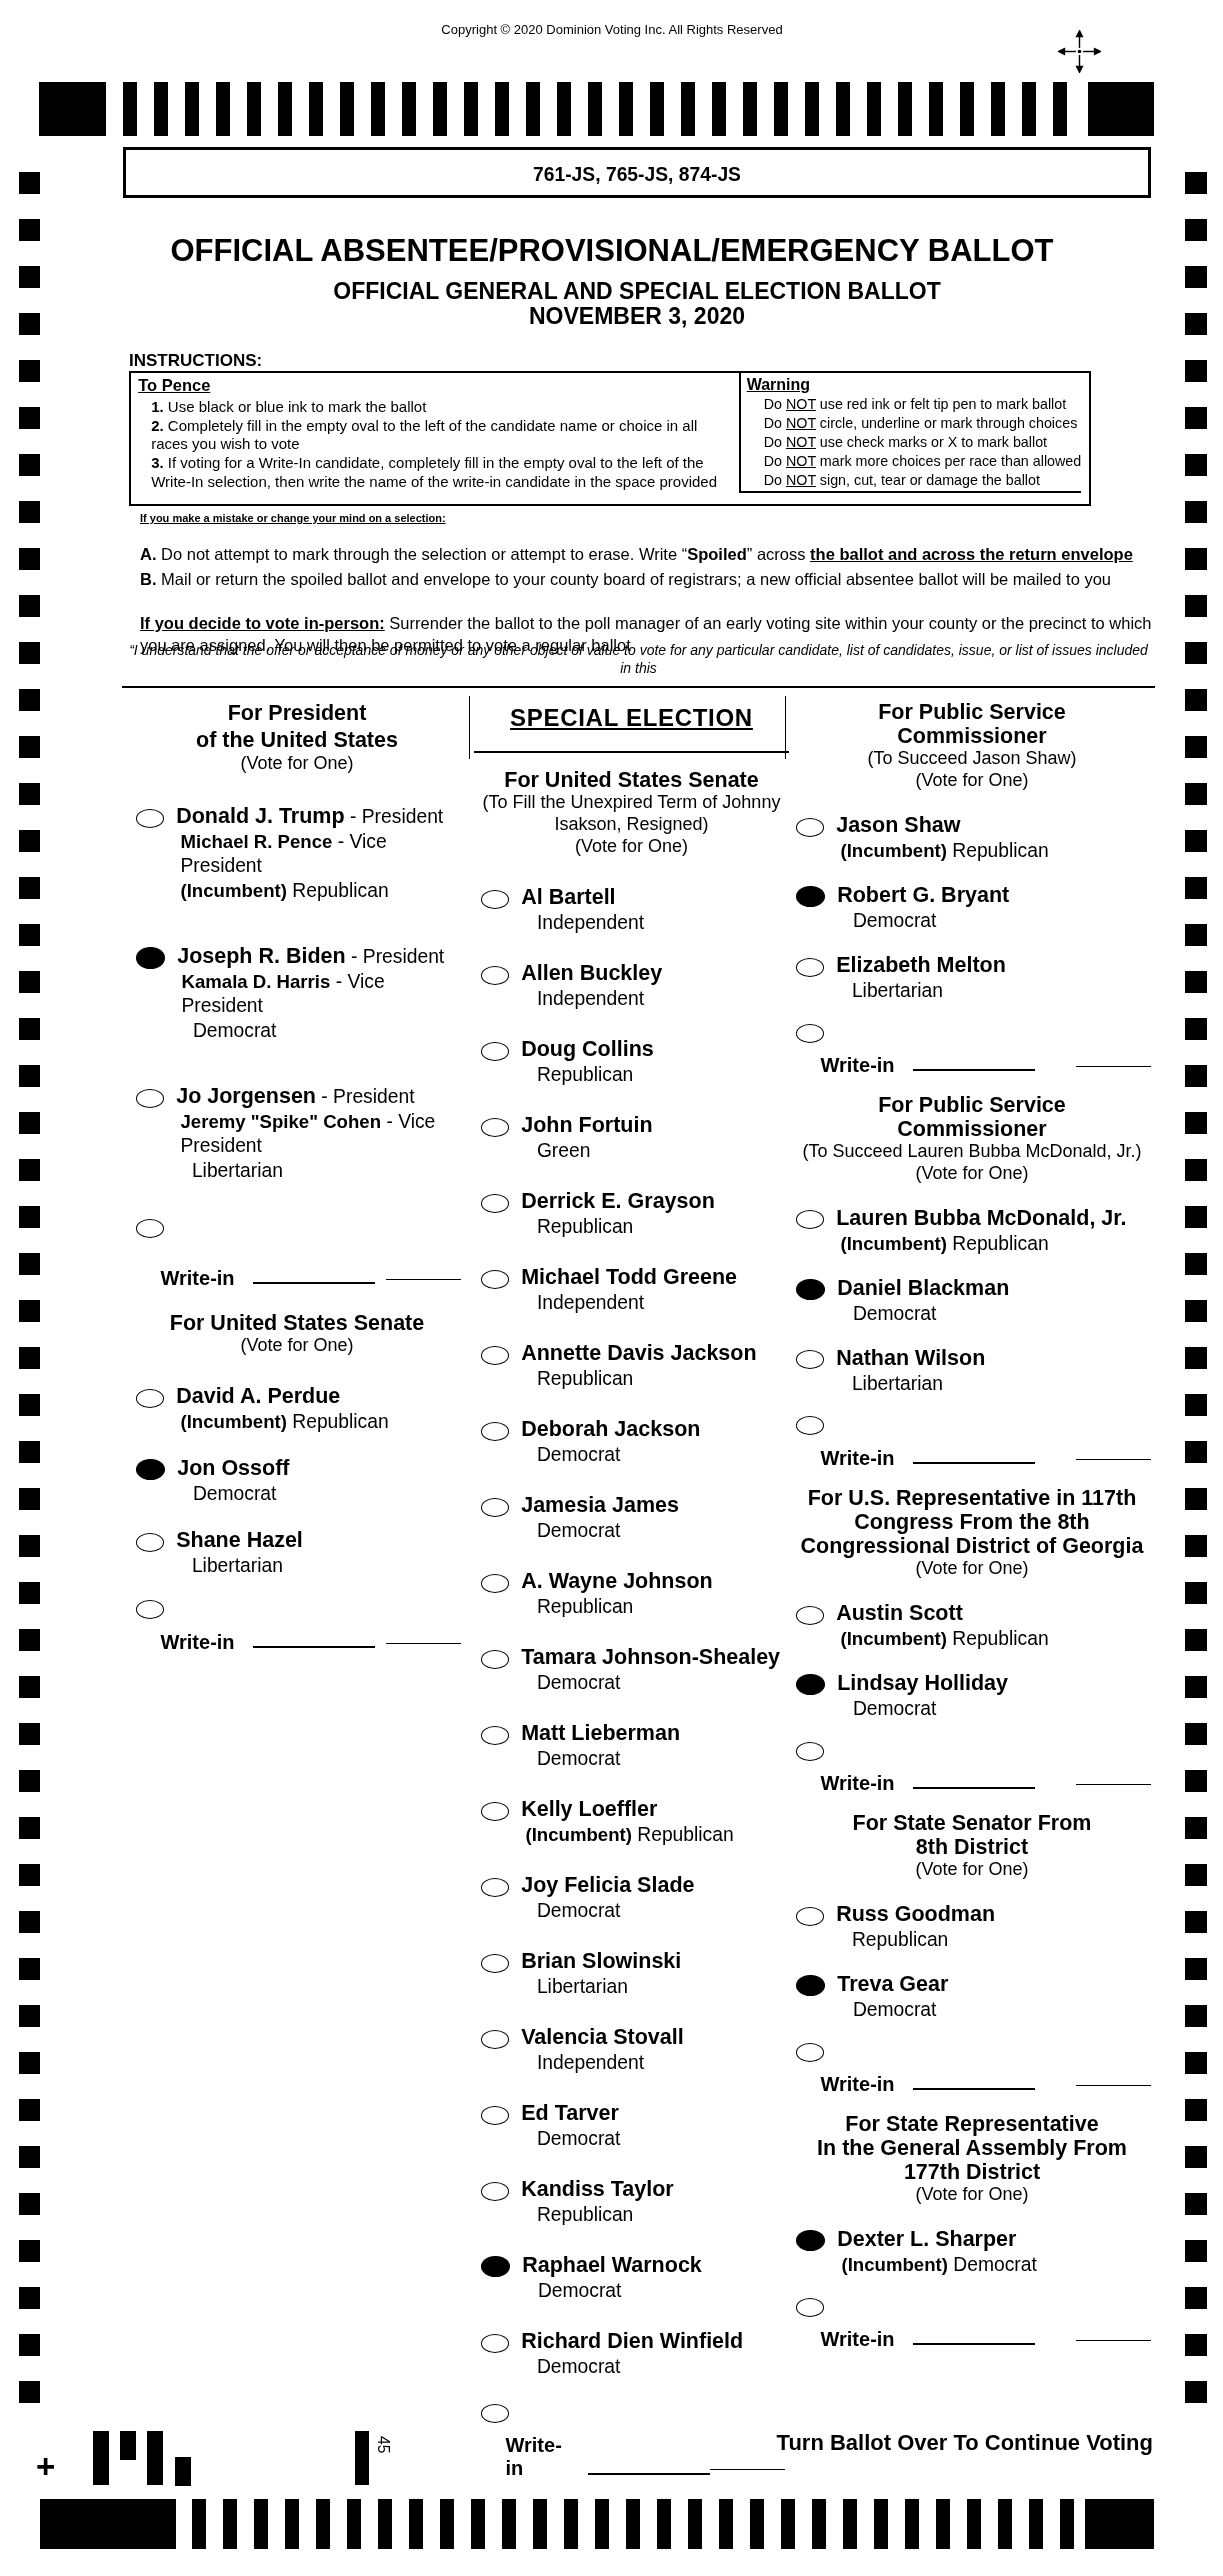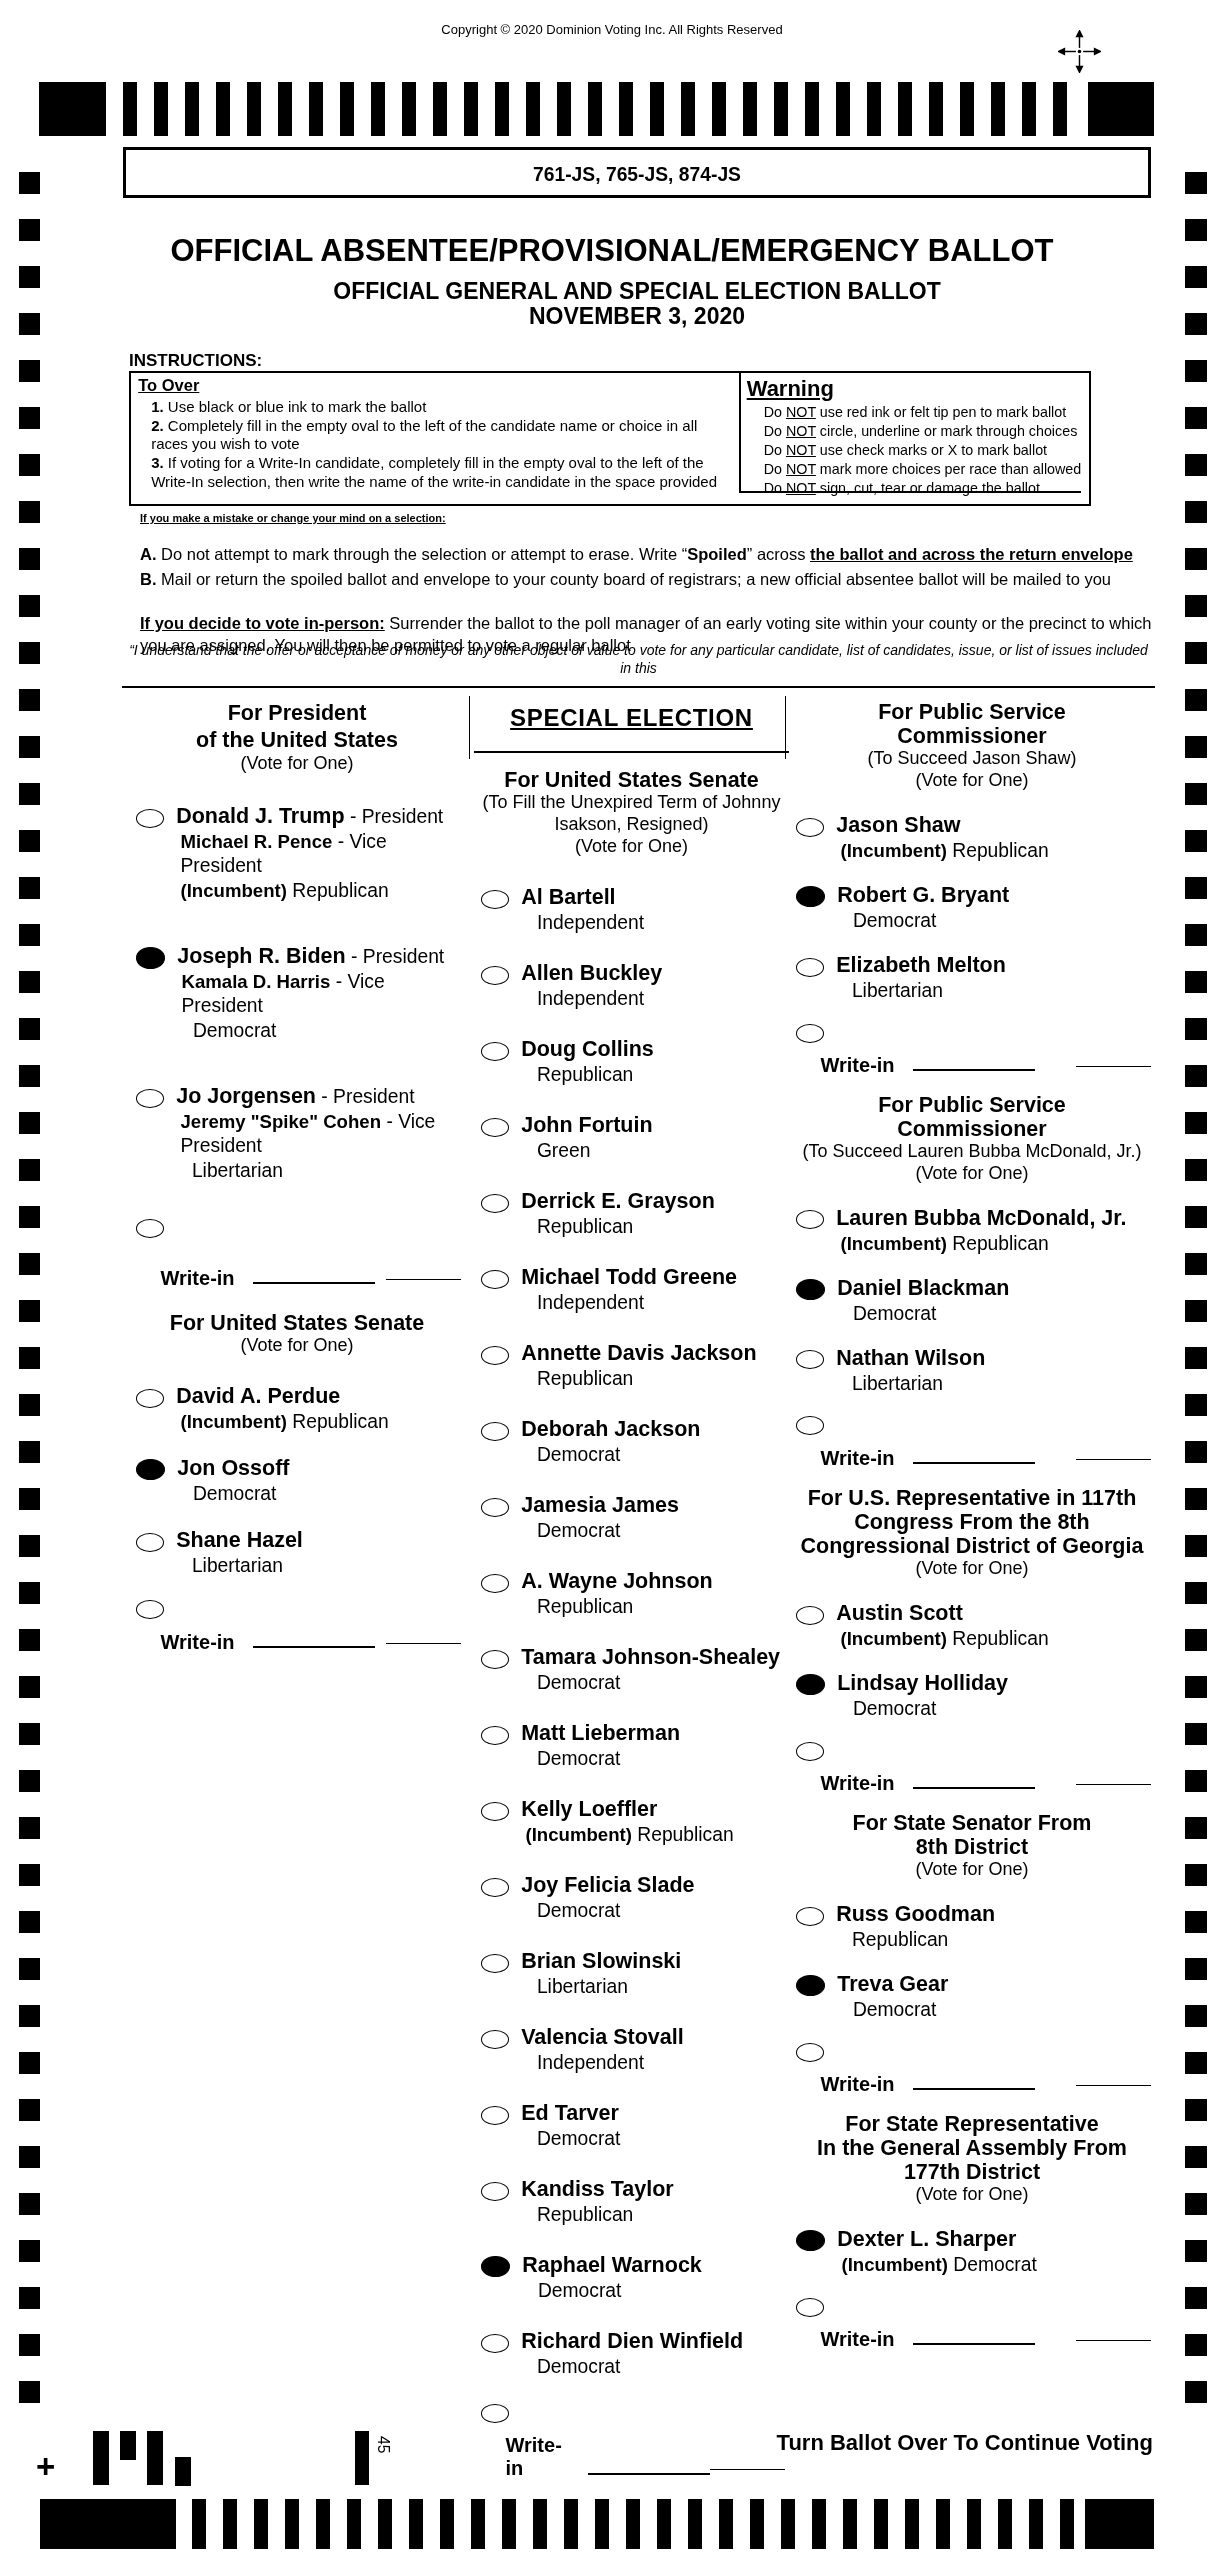--- a/index.html
+++ b/index.html
@@ -35,21 +35,21 @@
   #ballot-type{position:absolute;left:97px;top:233px;width:1030px;text-align:center;font-weight:bold;font-size:31px}
   #election-block{position:absolute;left:123px;top:279px;width:1028px;text-align:center;font-weight:bold;font-size:23px;line-height:1.08}
   #instructions-label{position:absolute;left:129px;top:351px;font-size:17px;font-weight:bold}
 
   
   #instr-box{position:absolute;left:129px;top:371px;width:962px;height:135px;border:2.9px solid #000;box-sizing:border-box}
   #to-vote{position:absolute;left:7.2px;top:2.9px;width:587px}
   #to-vote-title{font-size:16.5px;font-weight:bold;text-decoration:underline;margin-bottom:2.9px}
   .tv-item{font-size:15px;line-height:1.25;margin-left:13px}
   #warning-box{position:absolute;left:608px;top:0px;width:342px;height:120px;border-left:2.9px solid #000;border-bottom:2.9px solid #000;box-sizing:border-box;padding:2.9px 0 0 5.7px;background:#fff}
-  #warning-title{font-size:22px;font-weight:bold;text-decoration:underline;margin-bottom:1.4px}
+  #warning-title{font-size:16px;font-weight:bold;text-decoration:underline;margin-bottom:1.4px}
   .warn-item{font-size:14.3px;line-height:1.33;margin-left:17px;white-space:nowrap}
 
   #mistake-block{position:absolute;left:140px;top:512px;width:1016px}
   #mistake-heading{font-size:11px;line-height:1.2}
   .mk-item{font-size:16.5px;line-height:1.28;margin-top:4.3px}
   #mk-a{margin-top:18.6px}
   #in-person{font-size:16.5px;line-height:1.35;margin-top:21.5px}
   #fine-print{position:absolute;left:122px;top:641px;width:1033px;text-align:center}
   .fp-line{font-size:14px;line-height:1.3}
   #main-rule{position:absolute;left:122px;top:686px;width:1033px;border-top:2.9px solid #000}
@@ -144,21 +144,21 @@
 </div>
 <div id="ballot-type">OFFICIAL ABSENTEE/PROVISIONAL/EMERGENCY BALLOT</div>
 <div id="election-block">
   <div>OFFICIAL GENERAL AND SPECIAL ELECTION BALLOT</div>
   <div>NOVEMBER 3, 2020</div>
 </div>
 <div id="instructions-label">INSTRUCTIONS:</div>
 
 <div id="instr-box">
   <div id="to-vote">
-    <div id="to-vote-title">To Over</div>
+    <div id="to-vote-title">To Pence</div>
     <div>
         <div class="tv-item"><span class="b">1.</span><span> Use black or blue ink to mark the ballot</span></div>
         <div class="tv-item"><span class="b">2.</span><span> Completely fill in the empty oval to the left of the candidate name or choice in all races you wish to vote</span></div>
         <div class="tv-item"><span class="b">3.</span><span> If voting for a Write-In candidate, completely fill in the empty oval to the left of the Write-In selection, then write the name of the write-in candidate in the space provided</span></div>
       </div>
   </div>
   <div id="warning-box">
     <div id="warning-title">Warning</div>
     <div>
         <div class="warn-item"><span>Do </span><span class="u">NOT</span><span> use red ink or felt tip pen to mark ballot</span></div>

